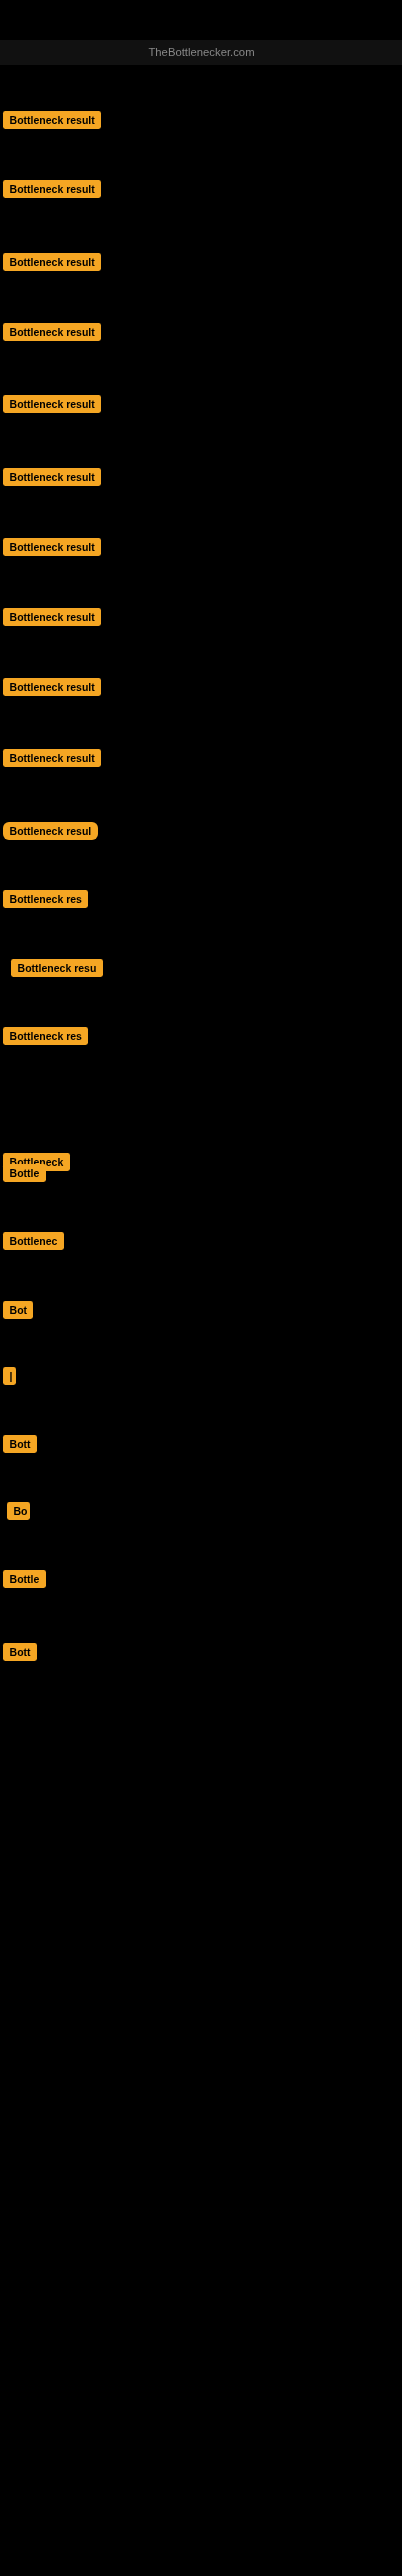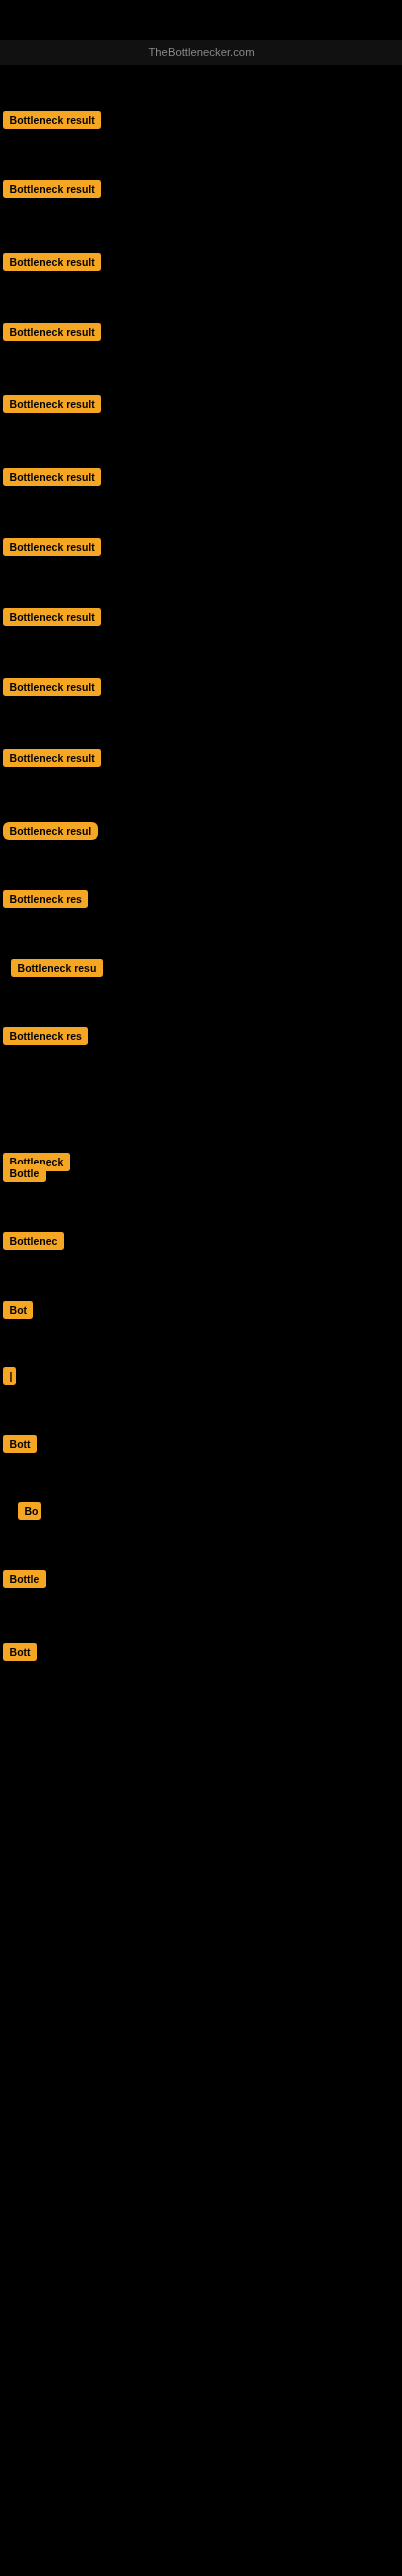--- a/index.html
+++ b/index.html
@@ -56,18 +56,18 @@
     <div style="position: absolute; top: 757px; left: 3.2px;"><span class="bottleneck-badge" style="max-width: 106px; border-radius: 6px;">Bottleneck resul</span></div>
     <div style="position: absolute; top: 825px; left: 3.2px;"><span class="bottleneck-badge" style="max-width: 95px;">Bottleneck res</span></div>
     <div style="position: absolute; top: 894px; left: 3.2px; padding-left: 8px;"><span class="bottleneck-badge" style="max-width: 98px;">Bottleneck resu</span></div>
     <div style="position: absolute; top: 962px; left: 3.2px;"><span class="bottleneck-badge" style="max-width: 93px;">Bottleneck res</span></div>
     <div style="position: absolute; top: 1088px; left: 3.2px;"><span class="bottleneck-badge" style="max-width: 72px;">Bottleneck</span></div>
     <div style="position: absolute; top: 1099px; left: 3.2px;"><span class="bottleneck-badge" style="max-width: 44px;">Bottle</span></div>
     <div style="position: absolute; top: 1167px; left: 3.2px;"><span class="bottleneck-badge" style="max-width: 63px;">Bottlenec</span></div>
     <div style="position: absolute; top: 1236px; left: 3.2px;"><span class="bottleneck-badge" style="max-width: 31px;">Bot</span></div>
     <div style="position: absolute; top: 1302px; left: 3.2px;"><span class="bottleneck-badge" style="max-width: 6.4px;">|</span></div>
     <div style="position: absolute; top: 1370px; left: 3.2px;"><span class="bottleneck-badge" style="max-width: 34px;">Bott</span></div>
-    <div style="position: absolute; top: 1437px; left: 18px;"><span class="bottleneck-badge" style="max-width: 22.5px;">Bo</span></div>
+    <div style="position: absolute; top: 1437px; left: 7px;"><span class="bottleneck-badge" style="max-width: 22.5px;">Bo</span></div>
     <div style="position: absolute; top: 1505px; left: 3.2px;"><span class="bottleneck-badge" style="max-width: 44px;">Bottle</span></div>
     <div style="position: absolute; top: 1578px; left: 3.2px;"><span class="bottleneck-badge" style="max-width: 34px;">Bott</span></div>
     <div style="position: absolute; top: 2528px; left: 3.2px;"><span class="bottleneck-badge" style="max-width: 6.4px;">|</span></div>
   </div>
 
 
 </body></html>

